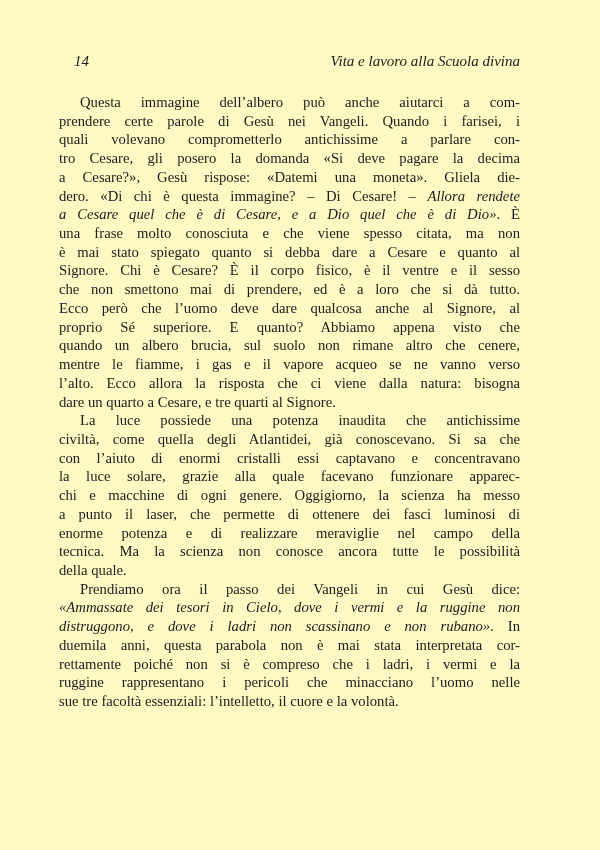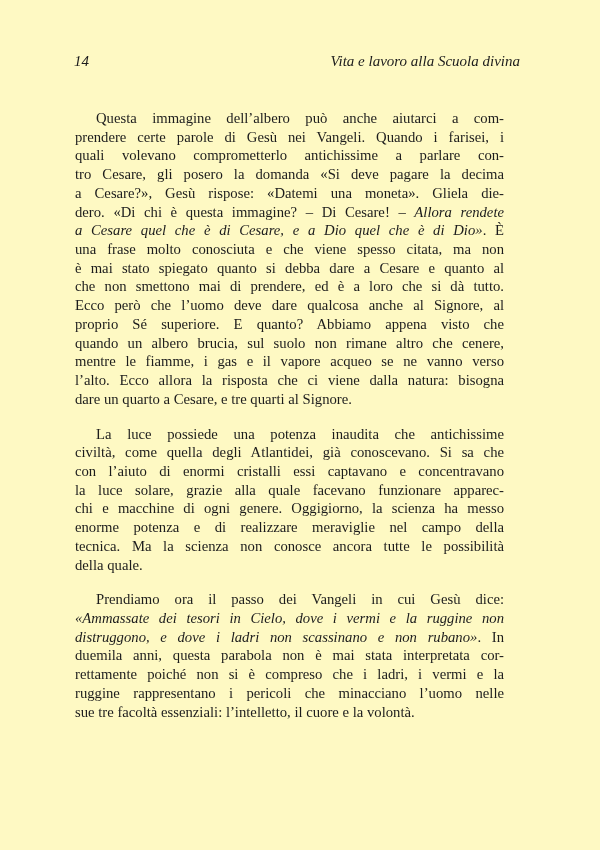--- a/index.html
+++ b/index.html
@@ -26,21 +26,21 @@
   }
   .folio { padding-left: 15px; }
   .page-body {
     position: absolute;
     top: 93px;
     left: 59px;
     width: 461px;
     font-size: 14.7px;
     line-height: 18.72px;
   }
-  .paragraph { margin: 16px; }
+  .paragraph { margin: 0; }
   .line {
     text-align: justify;
     text-align-last: justify;
     text-justify: inter-word;
   }
   .line.last {
     text-align: right;
     text-align-last: left;
   }
   .line.first { text-indent: 21px; }
@@ -60,34 +60,36 @@
       <div class="paragraph">
         <div class="line first"><span class="">Questa immagine dell’albero può anche aiutarci a com-</span></div>
         <div class="line"><span class="">prendere certe parole di Gesù nei Vangeli. Quando i farisei, i</span></div>
         <div class="line"><span class="">quali volevano comprometterlo antichissime a parlare con-</span></div>
         <div class="line"><span class="">tro Cesare, gli posero la domanda «Si deve pagare la decima</span></div>
         <div class="line"><span class="">a Cesare?», Gesù rispose: «Datemi una moneta». Gliela die-</span></div>
         <div class="line"><span class="">dero. «Di chi è questa immagine? – Di Cesare! – </span><span class="italic">Allora rendete</span></div>
         <div class="line"><span class="italic">a Cesare quel che è di Cesare, e a Dio quel che è di Dio»</span><span class="">. È</span></div>
         <div class="line"><span class="">una frase molto conosciuta e che viene spesso citata, ma non</span></div>
         <div class="line"><span class="">è mai stato spiegato quanto si debba dare a Cesare e quanto al</span></div>
+        <div class="line"><span class="">Signore. Chi è Cesare? È il corpo fisico, è il ventre e il sesso</span></div>
         <div class="line"><span class="">che non smettono mai di prendere, ed è a loro che si dà tutto.</span></div>
         <div class="line"><span class="">Ecco però che l’uomo deve dare qualcosa anche al Signore, al</span></div>
         <div class="line"><span class="">proprio Sé superiore. E quanto? Abbiamo appena visto che</span></div>
         <div class="line"><span class="">quando un albero brucia, sul suolo non rimane altro che cenere,</span></div>
         <div class="line"><span class="">mentre le fiamme, i gas e il vapore acqueo se ne vanno verso</span></div>
         <div class="line"><span class="">l’alto. Ecco allora la risposta che ci viene dalla natura: bisogna</span></div>
         <div class="line last"><span class="">dare un quarto a Cesare, e tre quarti al Signore.</span></div>
       </div>
       <div class="paragraph">
         <div class="line first"><span class="">La luce possiede una potenza inaudita che antichissime</span></div>
         <div class="line"><span class="">civiltà, come quella degli Atlantidei, già conoscevano. Si sa che</span></div>
         <div class="line"><span class="">con l’aiuto di enormi cristalli essi captavano e concentravano</span></div>
         <div class="line"><span class="">la luce solare, grazie alla quale facevano funzionare apparec-</span></div>
         <div class="line"><span class="">chi e macchine di ogni genere. Oggigiorno, la scienza ha messo</span></div>
+        <div class="line"><span class="">a punto il laser, che permette di ottenere dei fasci luminosi di</span></div>
         <div class="line"><span class="">enorme potenza e di realizzare meraviglie nel campo della</span></div>
         <div class="line"><span class="">tecnica. Ma la scienza non conosce ancora tutte le possibilità</span></div>
         <div class="line last"><span class="">della quale.</span></div>
       </div>
       <div class="paragraph">
         <div class="line first"><span class="">Prendiamo ora il passo dei Vangeli in cui Gesù dice:</span></div>
         <div class="line"><span class="italic">«Ammassate dei tesori in Cielo, dove i vermi e la ruggine non</span></div>
         <div class="line"><span class="italic">distruggono, e dove i ladri non scassinano e non rubano»</span><span class="">. In</span></div>
         <div class="line"><span class="">duemila anni, questa parabola non è mai stata interpretata cor-</span></div>
         <div class="line"><span class="">rettamente poiché non si è compreso che i ladri, i vermi e la</span></div>

